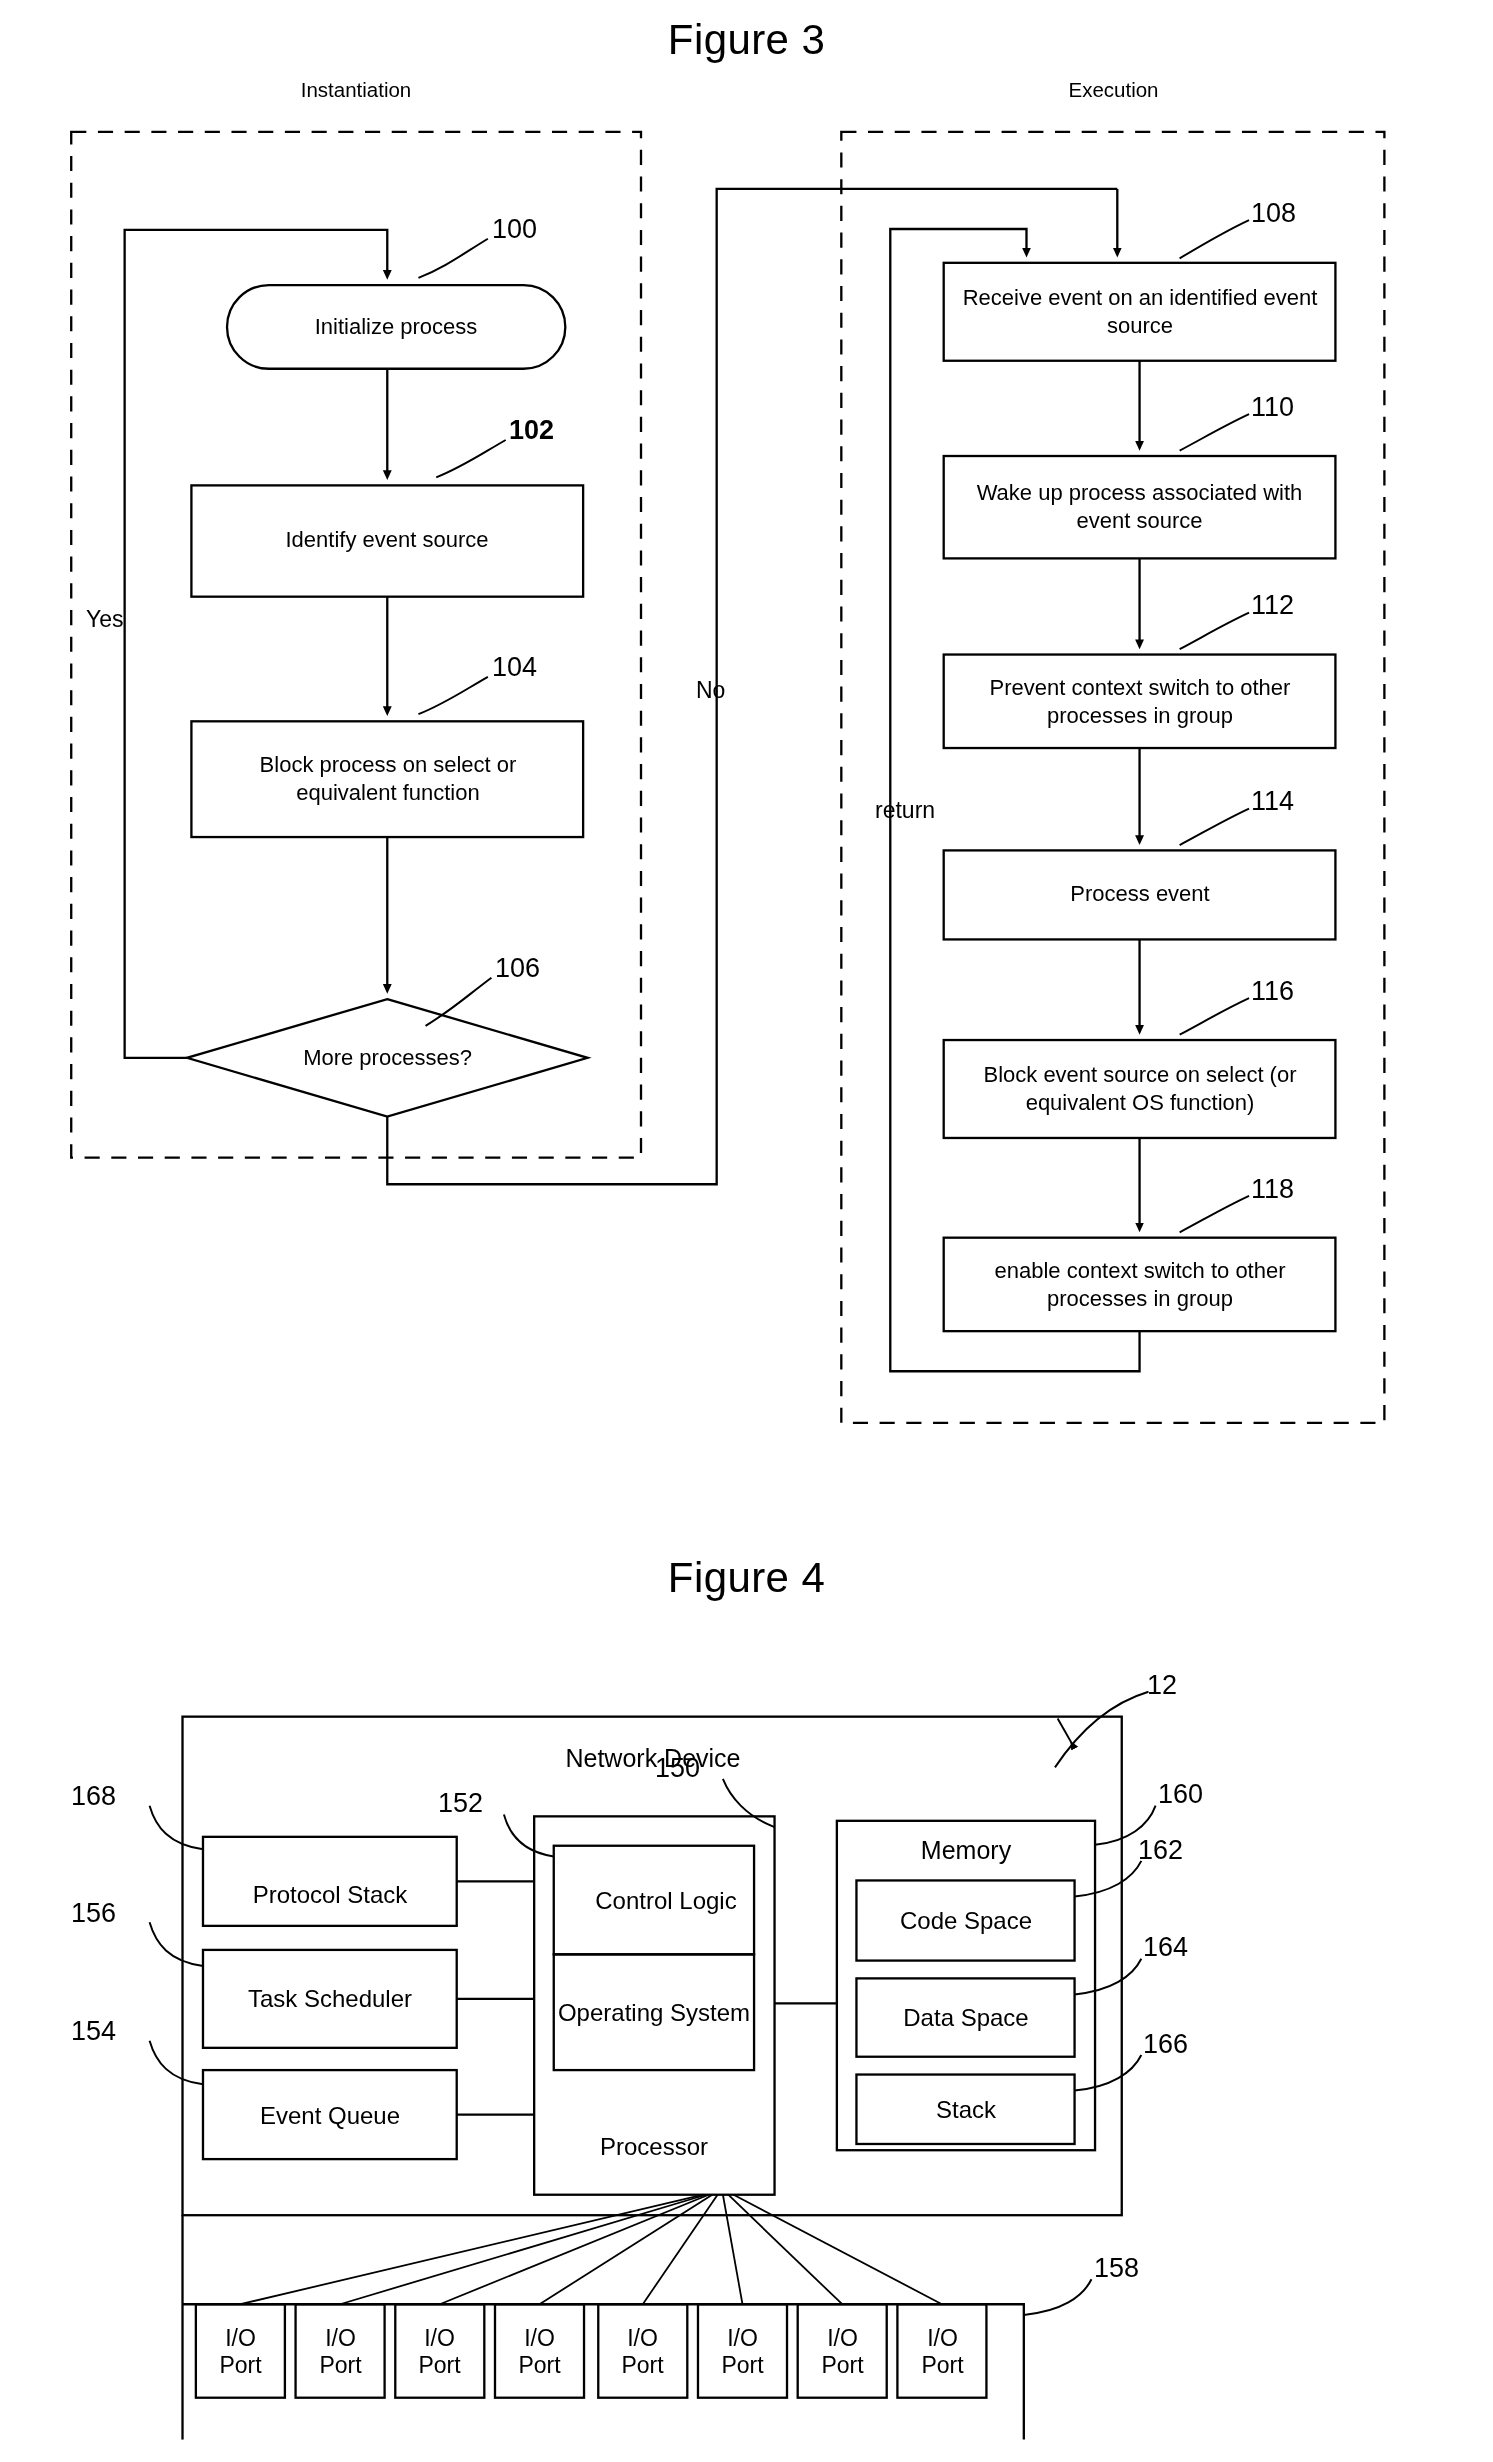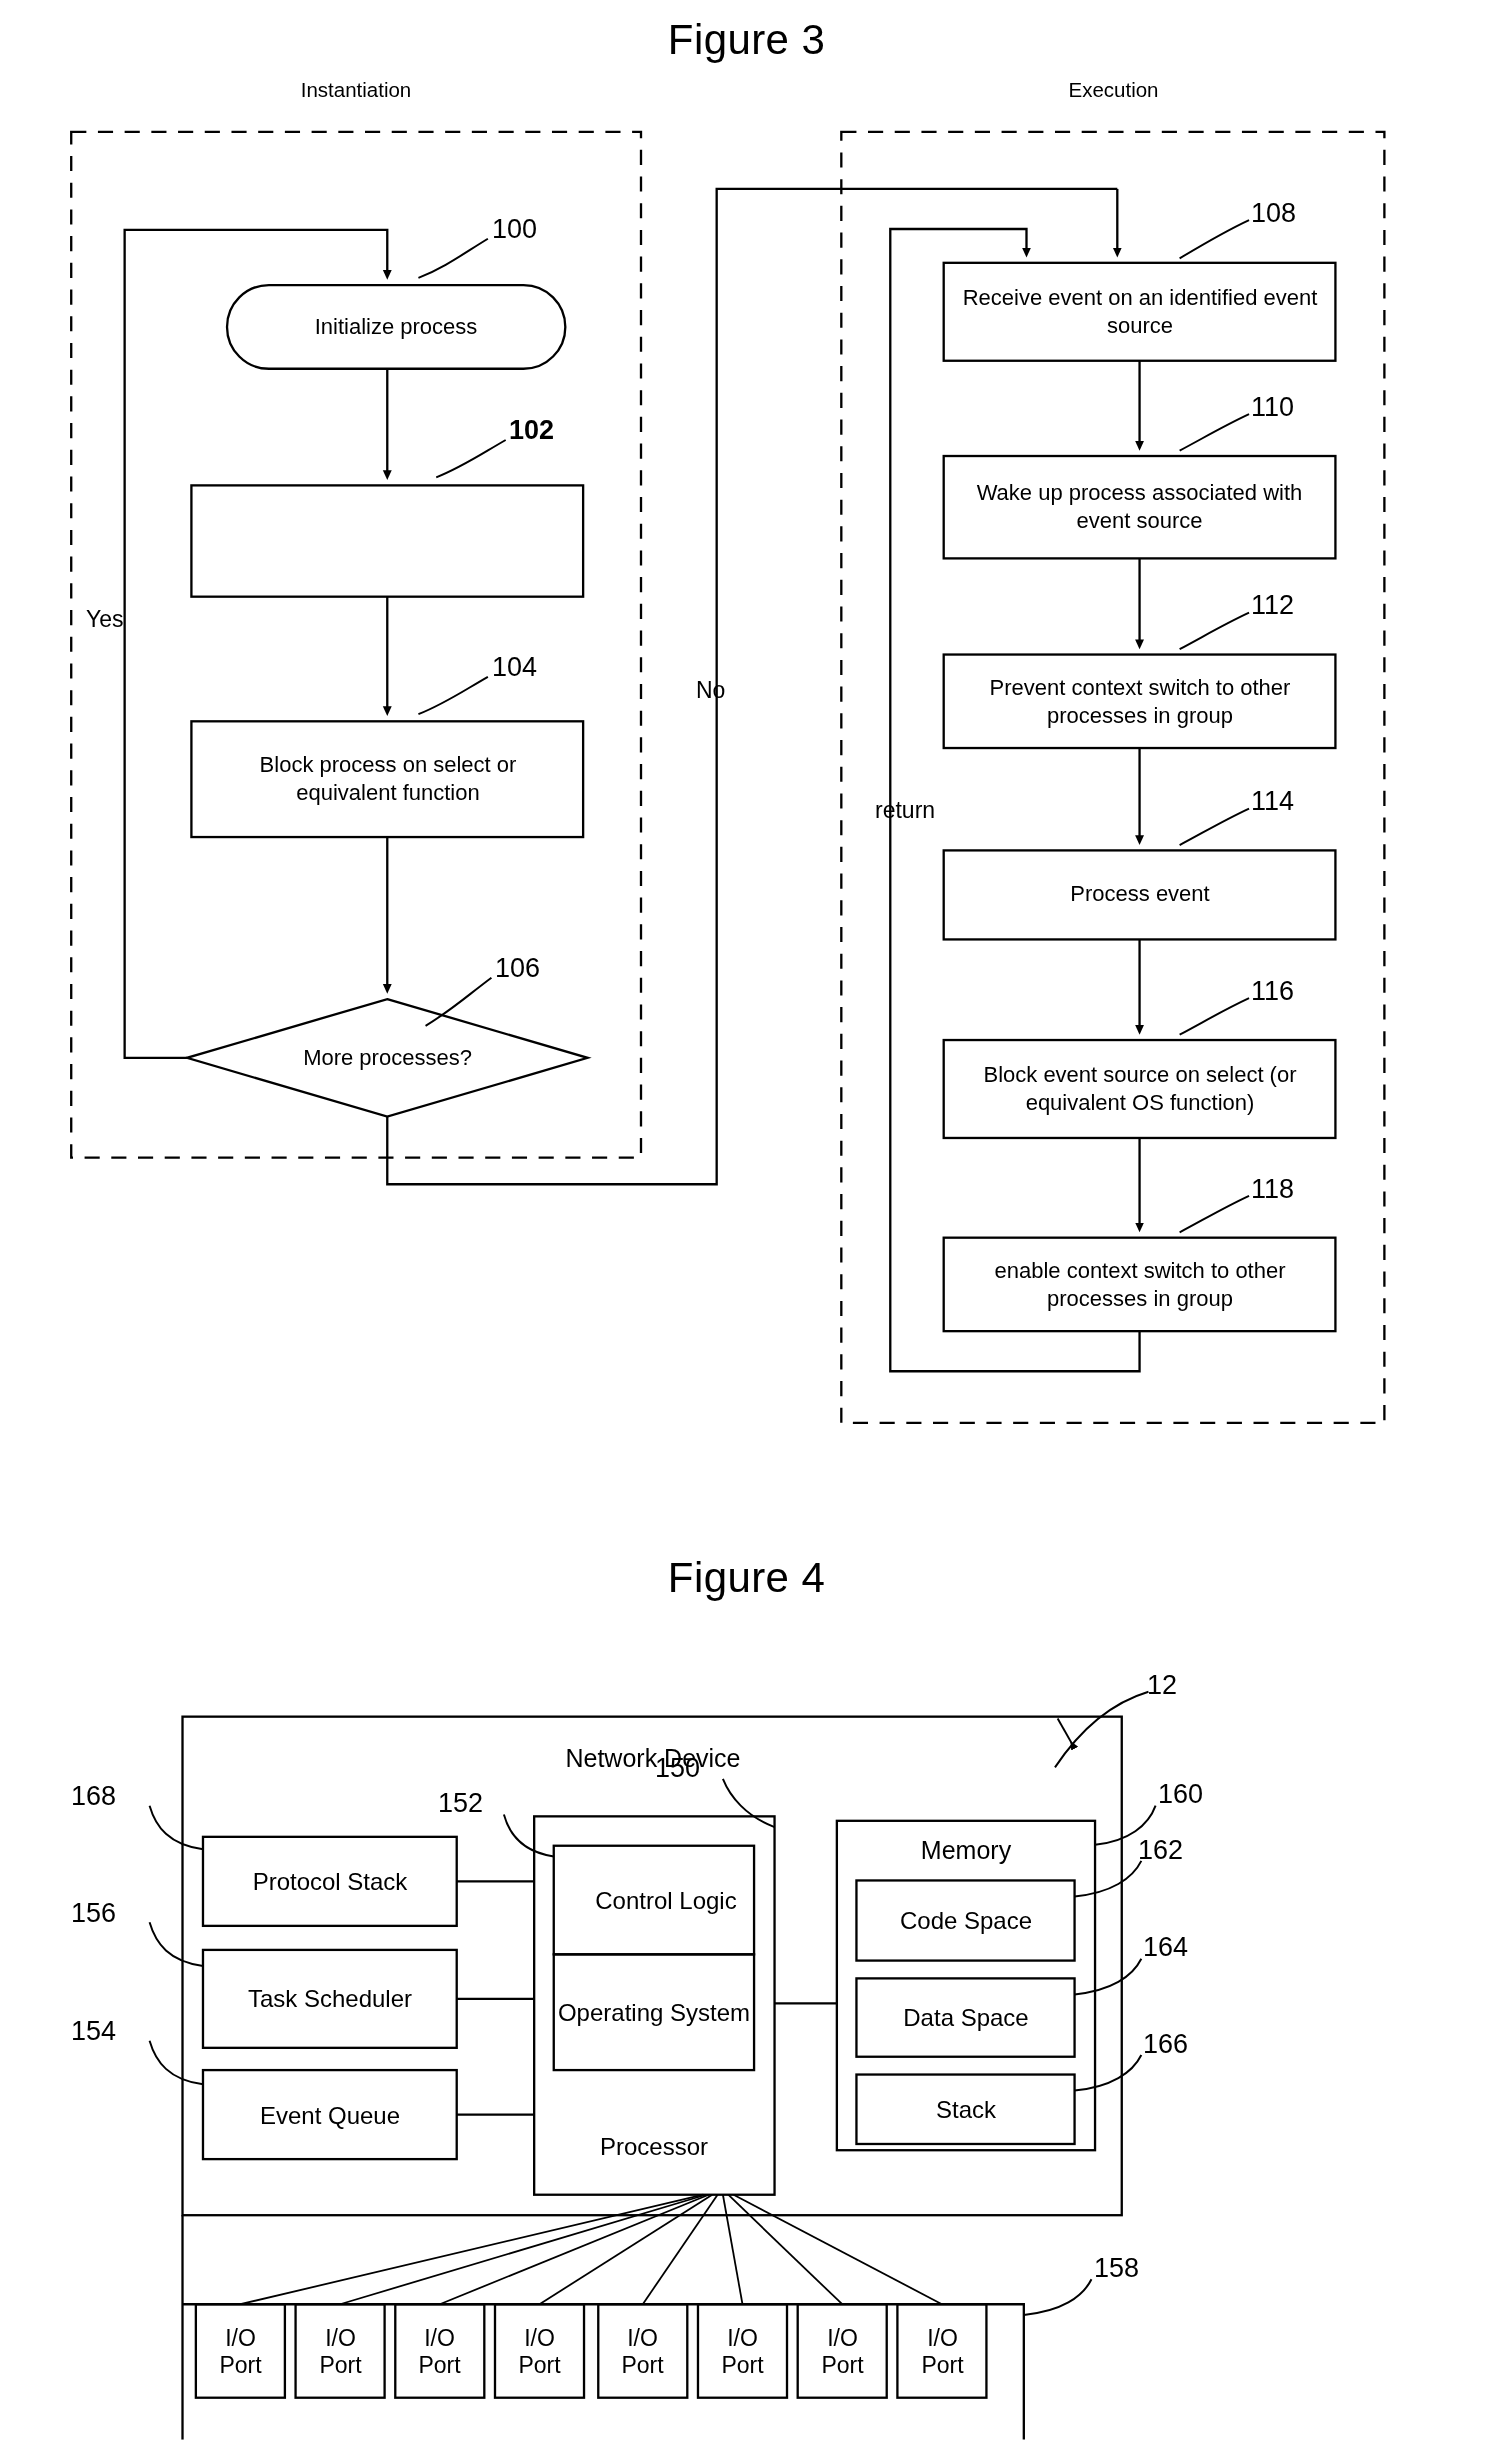--- a/index.html
+++ b/index.html
@@ -226,20 +226,21 @@
       <path d="M 1150,2600 C 1192,2596 1216,2580 1226,2560" stroke-width="2.2"></path>
     </g>
   </svg>
 
   <div class="fig-title" id="fig3-title">Figure 3</div>
 
   <div class="panel-label" style="left:71px; top:78px; width:570px;">Instantiation</div>
   <div class="panel-label" style="left:842px; top:78px; width:543px;">Execution</div>
 
   <div class="box-text" style="left:227px; top:285px; width:338px; height:84px;">Initialize process</div>
+  <div class="box-text" style="left:191px; top:485px; width:392px; height:111px;">Identify event source</div>
   <div class="box-text" style="left:245px; top:1029px; width:285px; height:59px;">More processes?</div>
   <div class="box-text" style="left:203px; top:721px; width:370px; height:116px;">Block process on select or equivalent function</div>
 
   <div class="ref-num" style="left:492px; top:214px;">100</div>
   <div class="ref-num" style="left:509px; top:415px;font-weight:bold;">102</div>
   <div class="ref-num" style="left:492px; top:652px;">104</div>
   <div class="ref-num" style="left:495px; top:953px;">106</div>
 
   <div class="edge-label" style="left:86px; top:606px;">Yes</div>
   <div class="edge-label" style="left:696px; top:677px;">No</div>
@@ -258,21 +259,21 @@
   <div class="ref-num" style="left:1251px; top:786px;">114</div>
   <div class="ref-num" style="left:1251px; top:976px;">116</div>
   <div class="ref-num" style="left:1251px; top:1174px;">118</div>
 
   <div class="fig-title" id="fig4-title">Figure 4</div>
 
   <div class="ref-num" style="left:1147px; top:1670px;">12</div>
 
   <div class="f4-caption" style="left:183px; top:1744px; width:940px;">Network Device</div>
 
-  <div class="f4-text" style="left:203px; top:1837px; width:254px; height:89px;">Protocol Stack</div>
+  <div class="f4-text" style="left:203px; top:1837px; width:254px; height:115px;">Protocol Stack</div>
   <div class="f4-text" style="left:203px; top:1950px; width:254px; height:98px;">Task Scheduler</div>
   <div class="f4-text" style="left:203px; top:2071px; width:254px; height:89px;">Event Queue</div>
 
   <div class="ref-num" style="left:71px; top:1781px;">168</div>
   <div class="ref-num" style="left:71px; top:1898px;">156</div>
   <div class="ref-num" style="left:71px; top:2016px;">154</div>
 
   <div class="f4-text" style="left:554px; top:1846px; width:224px; height:109px;">Control Logic</div>
   <div class="f4-text" style="left:554px; top:1955px; width:200px; height:116px;">Operating System</div>
   <div class="f4-text" style="left:534px; top:2120px; width:240px; height:53px;">Processor</div>

